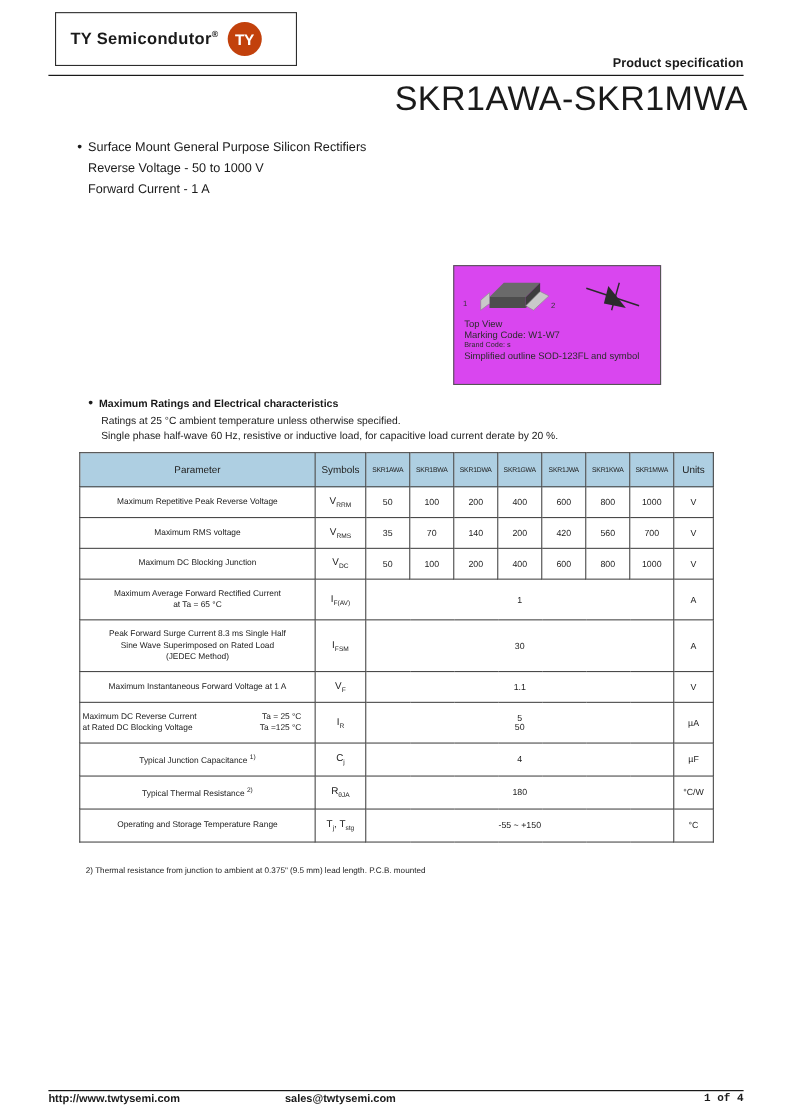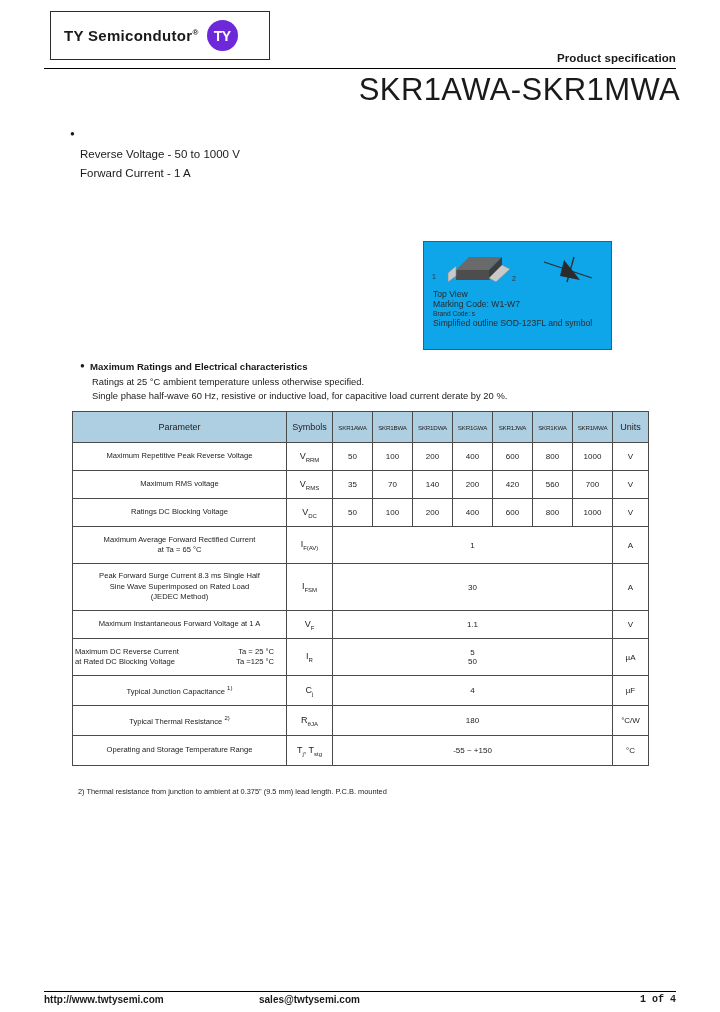--- a/index.html
+++ b/index.html
@@ -18,21 +18,21 @@
     border:1px solid #2d2d2d;background:#fff;
     display:flex;align-items:center;
   }
   .logo-text{
     font-weight:bold;font-size:15px;letter-spacing:.3px;
     margin-left:13px;white-space:nowrap;
   }
   .logo-reg{font-size:8px;vertical-align:super;font-weight:bold;}
   .logo-badge{
     width:31px;height:31px;border-radius:50%;
-    background:#6d28d9;color:#fff;font-weight:bold;font-size:14px;
+    background:#c2410c;color:#fff;font-weight:bold;font-size:14px;
     display:flex;align-items:center;justify-content:center;
     margin-left:8px;letter-spacing:-0.5px;
   }
   .prodspec{
     position:absolute;right:44px;top:52px;
     font-size:11.5px;font-weight:bold;letter-spacing:.1px;
   }
   .rule-top{
     position:absolute;left:44px;right:44px;top:68px;
     border-top:1.6px solid #000;
@@ -46,22 +46,22 @@
 
   
   .bullet-block{position:absolute;left:70px;top:125px;font-size:11.5px;line-height:19px;}
   .bullet-line{white-space:nowrap;}
   .dot{display:inline-block;width:10px;}
   .dot:before{content:"\25CF";font-size:8px;position:relative;top:-2px;}
   .indent{padding-left:10px;}
 
   
   .pkg{
-    position:absolute;left:423px;top:241px;width:187px;height:107px;
-    border:1.2px solid #555;background:#0ea5e9;
+    position:absolute;left:412px;top:241px;width:187px;height:107px;
+    border:1.2px solid #555;background:#d946ef;
   }
   .pkg-art{position:absolute;left:0;top:0;width:187px;height:48px;}
   .pkg-txt{
     position:absolute;left:9px;top:48px;
     font-size:7.6px;line-height:9.6px;color:#2b2b2b;white-space:nowrap;
   }
   .pkg-txt .big{font-size:8.6px;}
   .pkg-txt .tiny{font-size:6.6px;}
   .pin-lbl{position:absolute;font-size:7px;color:#333;}
 
@@ -116,21 +116,21 @@
   <div class="logo-box">
     <div class="logo-text"><span>TY Semicondutor</span><span class="logo-reg">®</span></div>
     <div class="logo-badge">TY</div>
   </div>
 
   <div class="prodspec">Product specification</div>
   <div class="rule-top"></div>
   <div class="title">SKR1AWA-SKR1MWA</div>
 
   <div class="bullet-block">
-    <div class="bullet-line"><span class="dot"></span></div>
+    <div class="bullet-line"><span class="dot"></span><span>Surface Mount General Purpose Silicon Rectifiers</span></div>
     <div class="bullet-line indent"><span>Reverse Voltage - 50 to 1000 V</span></div>
     <div class="bullet-line indent"><span>Forward Current - 1 A</span></div>
   </div>
 
   <div class="pkg">
     <svg class="pkg-art" viewBox="0 0 187 48">
 
       <polygon points="32,28 45,15 78,15 65,28" fill="#6a6a6a"></polygon>
       <polygon points="32,28 65,28 65,38 32,38" fill="#4d4d4d"></polygon>
       <polygon points="65,28 78,15 78,25 65,38" fill="#3d3d3d"></polygon>
@@ -207,21 +207,21 @@
         <td>70</td>
         <td>140</td>
         <td>200</td>
         <td>420</td>
         <td>560</td>
         <td>700</td>
         <td>V</td>
       </tr>
 
       <tr style="height:28px">
-        <td class="param">Ratings DC Blocking Voltage</td>
+        <td class="param">Maximum DC Blocking Junction</td>
         <td class="sym"><span>V</span><span class="sub-s">DC</span></td>
         <td>50</td>
         <td>100</td>
         <td>200</td>
         <td>400</td>
         <td>600</td>
         <td>800</td>
         <td>1000</td>
         <td>V</td>
       </tr>

